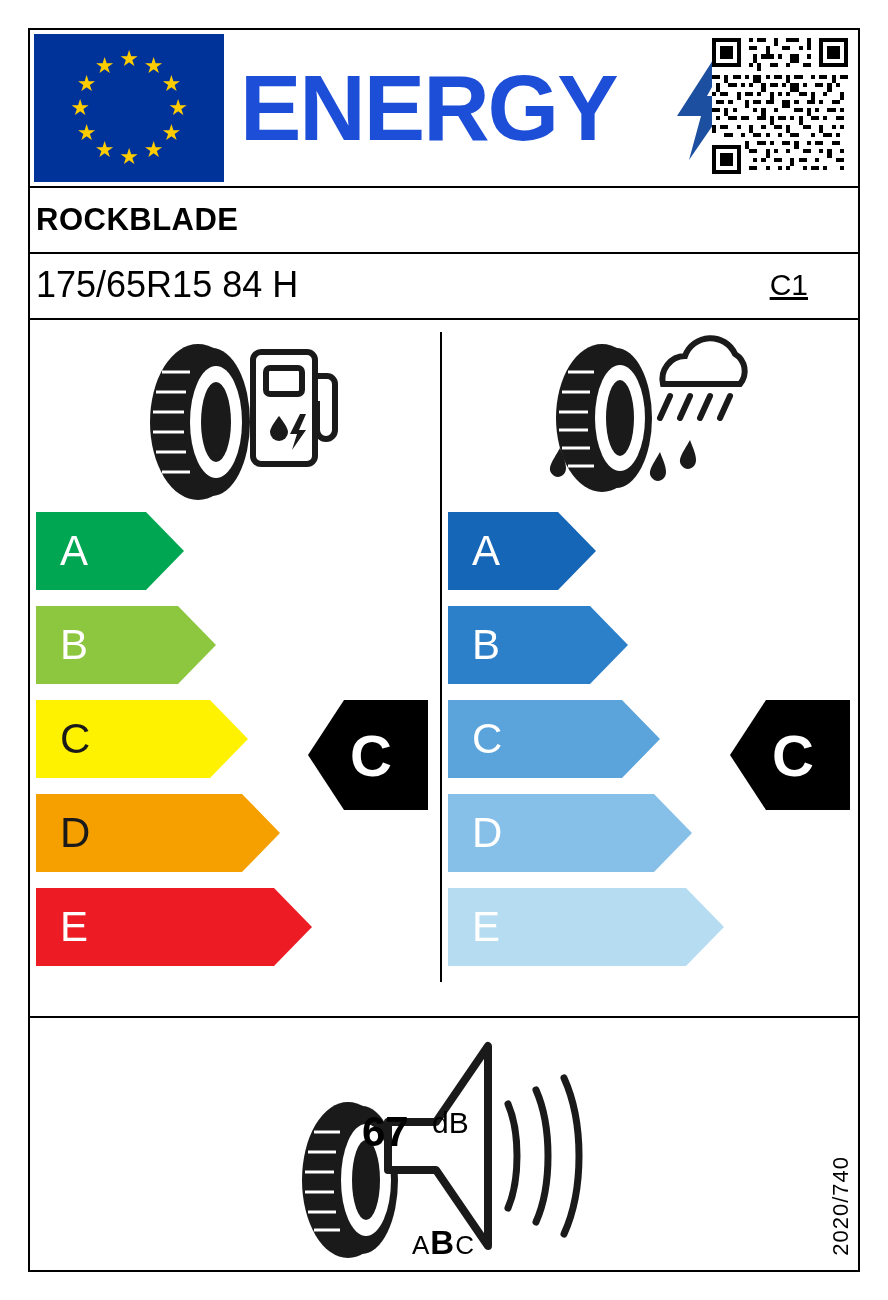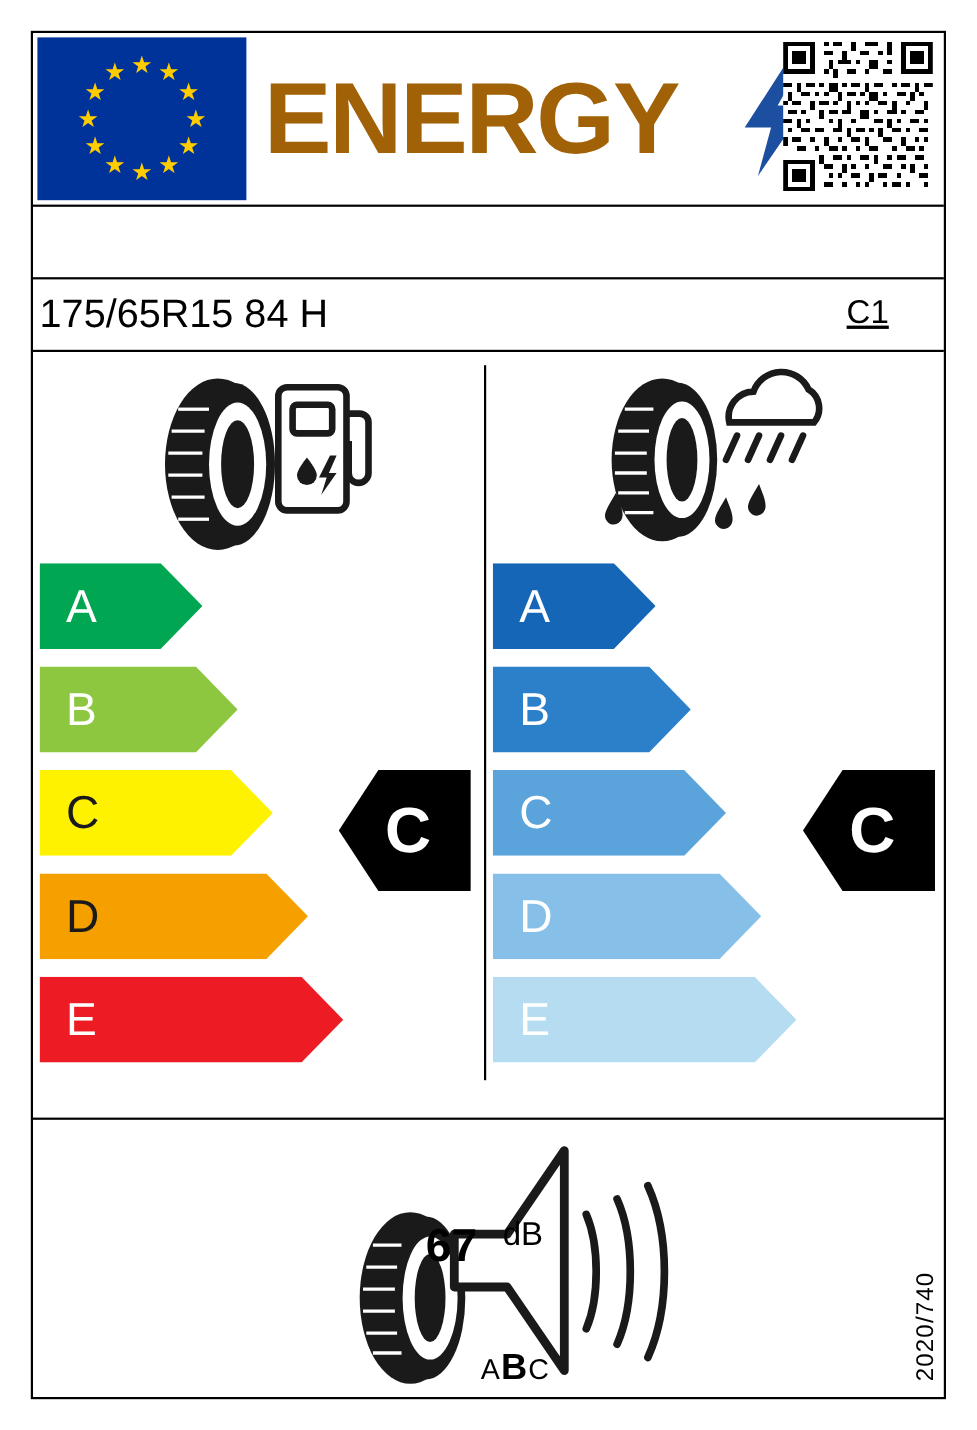--- a/index.html
+++ b/index.html
@@ -54,21 +54,21 @@
     height: 22px;
     text-align: center;
   }
   .energy-word {
     position: absolute;
     left: 210px;
     top: 26px;
     font-size: 92px;
     font-weight: bold;
     letter-spacing: -2px;
-    color: #a16207;
+    color: #1d4ed8;
     font-family: "Liberation Sans", sans-serif;
   }
   .bolt {
     position: absolute;
     left: 645px;
     top: 30px;
     width: 60px;
     height: 100px;
   }
   .qr {
@@ -209,21 +209,20 @@
     width: 828px;
     height: 2px;
     background: #000;
   }
   .noise-area {
     position: absolute;
     left: 30px;
     top: 1020px;
     width: 828px;
     height: 250px;
-    margin-left: 25px;
   }
   .noise-graphic {
     position: absolute;
     left: 250px;
     top: 10px;
     width: 340px;
     height: 240px;
   }
   .noise-value {
     position: absolute;
@@ -441,20 +440,21 @@
           <rect x="24" y="31" width="2" height="1"></rect>
           <rect x="27" y="31" width="1" height="1"></rect>
           <rect x="31" y="31" width="1" height="1"></rect>
       </g>
     </svg>
   </div>
 
   <div class="rule" style="left:30px; top:186px; width:828px;"></div>
 
   <div class="brand-row">
+    <div class="brand-name">ROCKBLADE</div>
   </div>
   <div class="rule" style="left:30px; top:252px; width:828px;"></div>
 
   <div class="size-row">
     <div class="size-text">175/65R15 84 H</div>
     <div class="class-text">C1</div>
   </div>
   <div class="rule" style="left:30px; top:318px; width:828px;"></div>
 
   <div class="grade-area">

